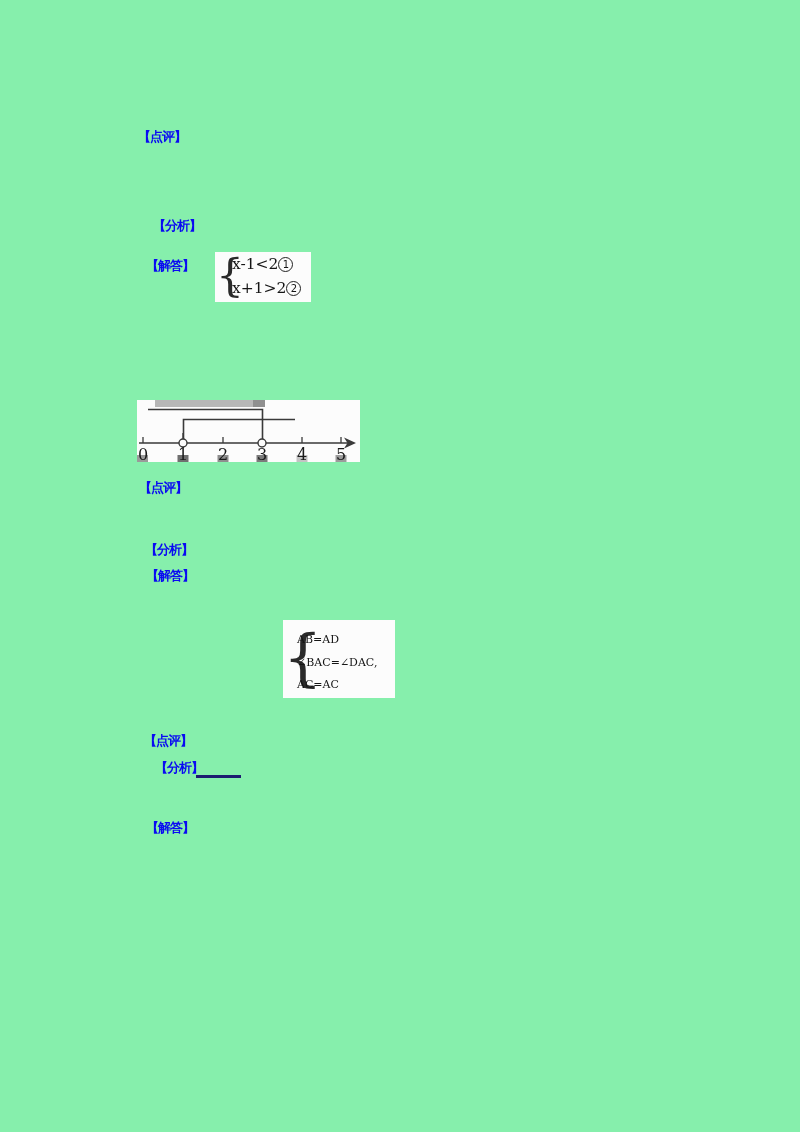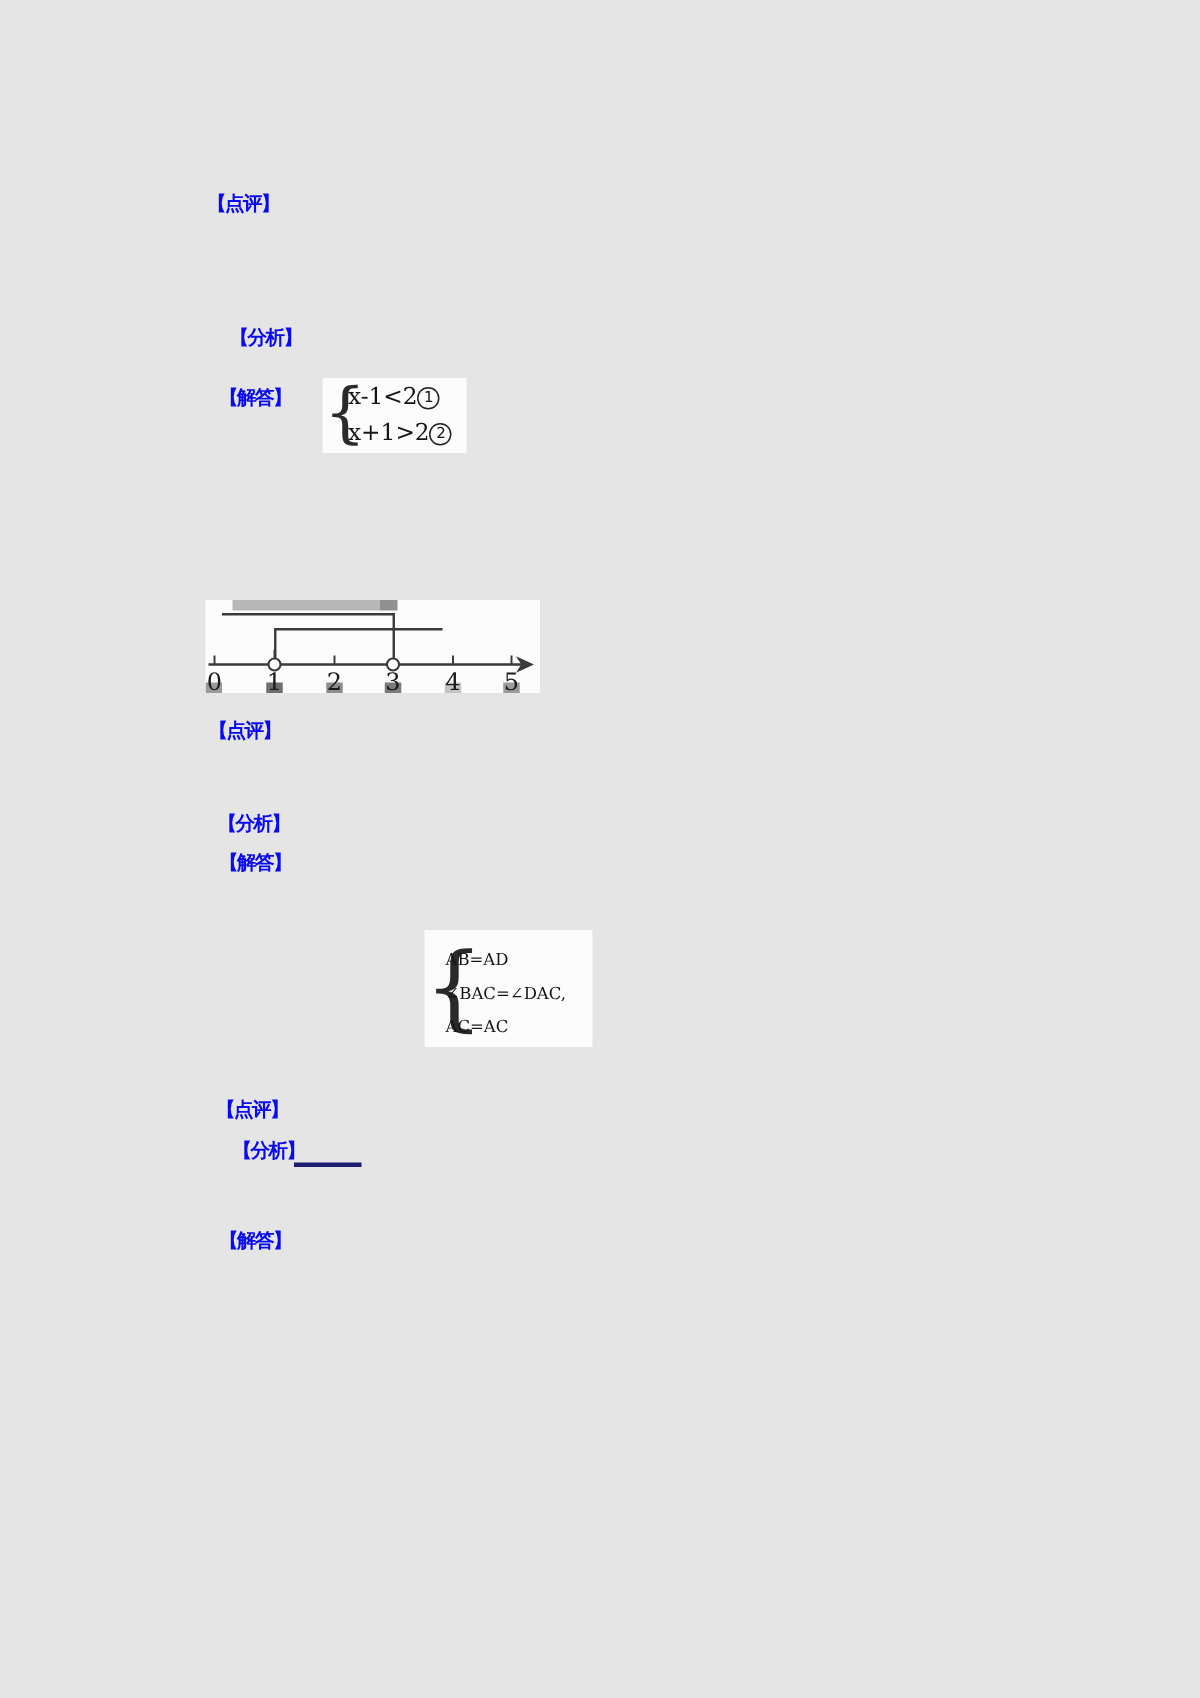--- a/index.html
+++ b/index.html
@@ -1,16 +1,16 @@
 <!DOCTYPE html>
 <html><head>
 <meta charset="utf-8">
 <style>
   html,body{margin:0;padding:0;background:#000;}
-  .canvas{position:relative;width:800px;height:1132px;background:#e5e5e5;overflow:hidden;
+  .canvas{position:relative;width:800px;height:1132px;background:#86efac;overflow:hidden;
           font-family:"Liberation Serif", serif;}
   
   .lbl{position:absolute;font-family:"DejaVu Sans", sans-serif;font-weight:bold;
        font-size:13px;line-height:15px;color:#0a0af2;letter-spacing:-1px;white-space:nowrap;}
   
   .mathbox{position:absolute;background:#fcfcfc;color:#151515;}
   .brace{position:absolute;font-family:"DejaVu Serif", serif;color:#2a2a2a;font-weight:400;}
   .ineq-box{left:215px;top:252px;width:96px;height:50px;}
   .ineq-box .brace{left:1px;top:-3px;font-size:44px;line-height:54px;}
   .ineq-lines{position:absolute;left:17px;top:0;font-size:15.5px;line-height:24px;white-space:nowrap;

